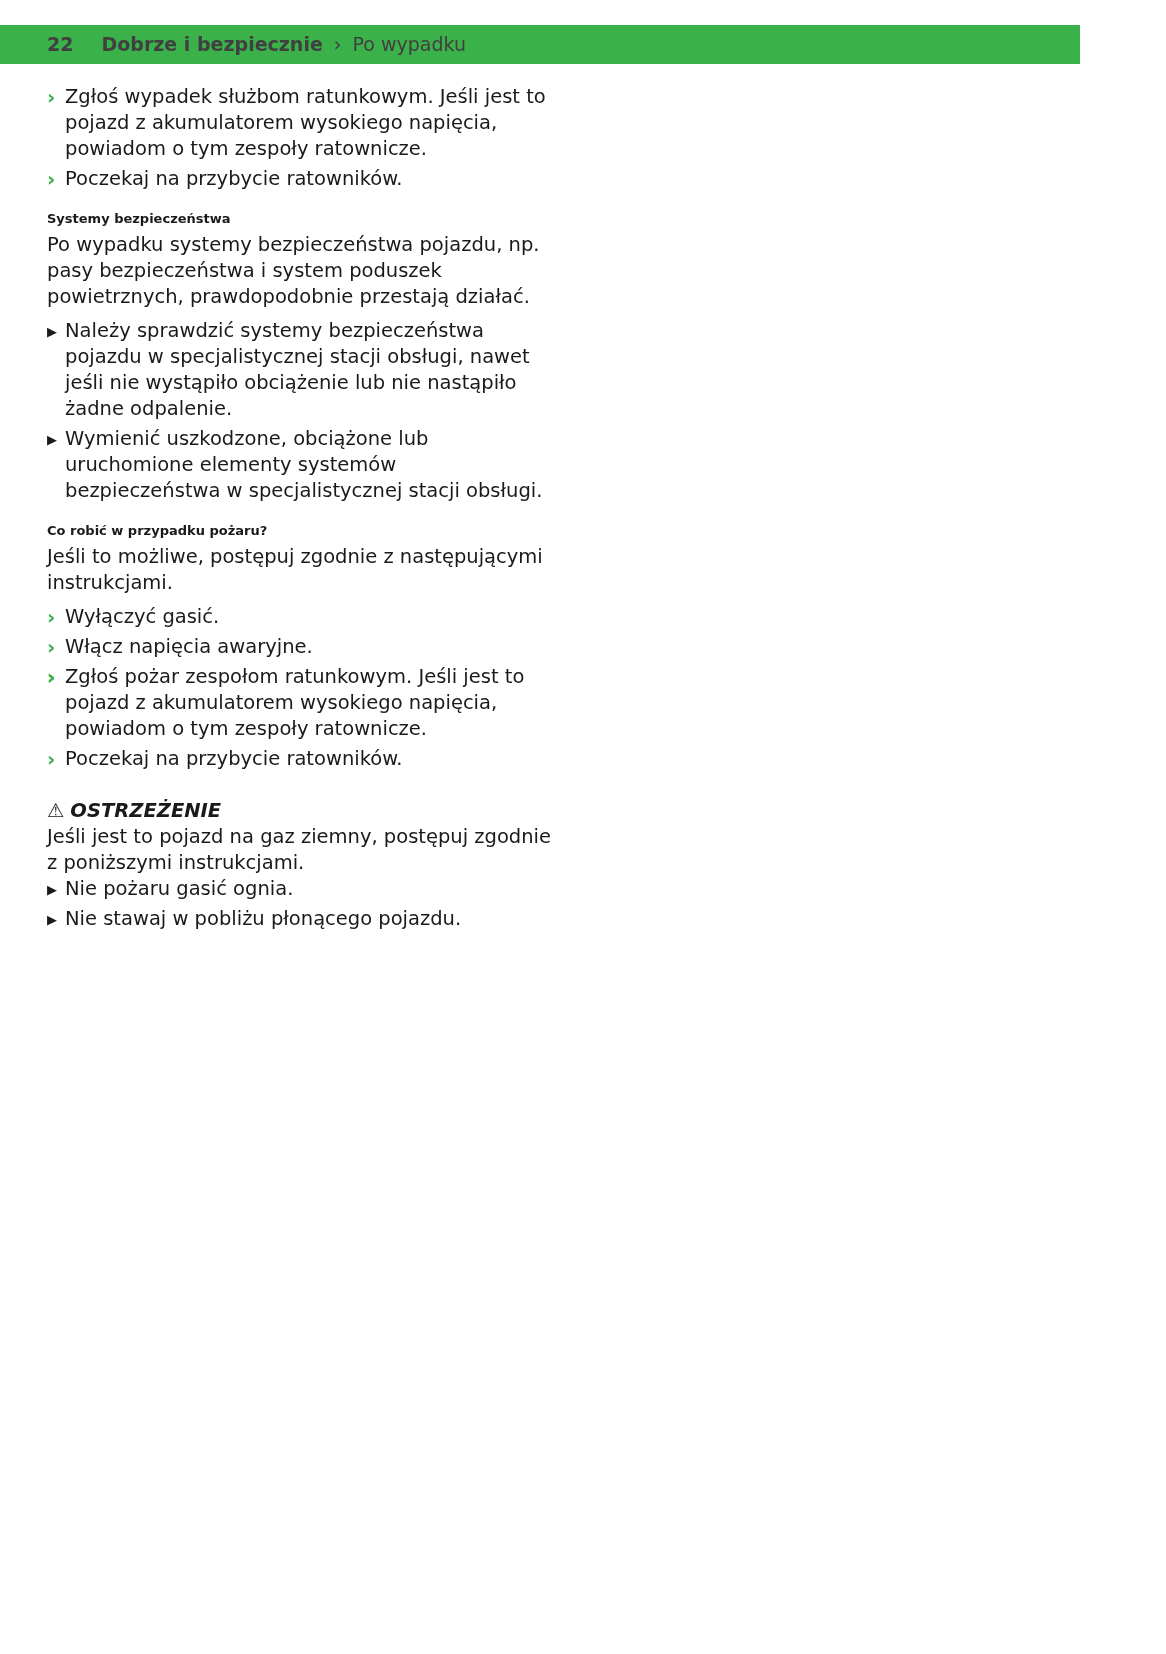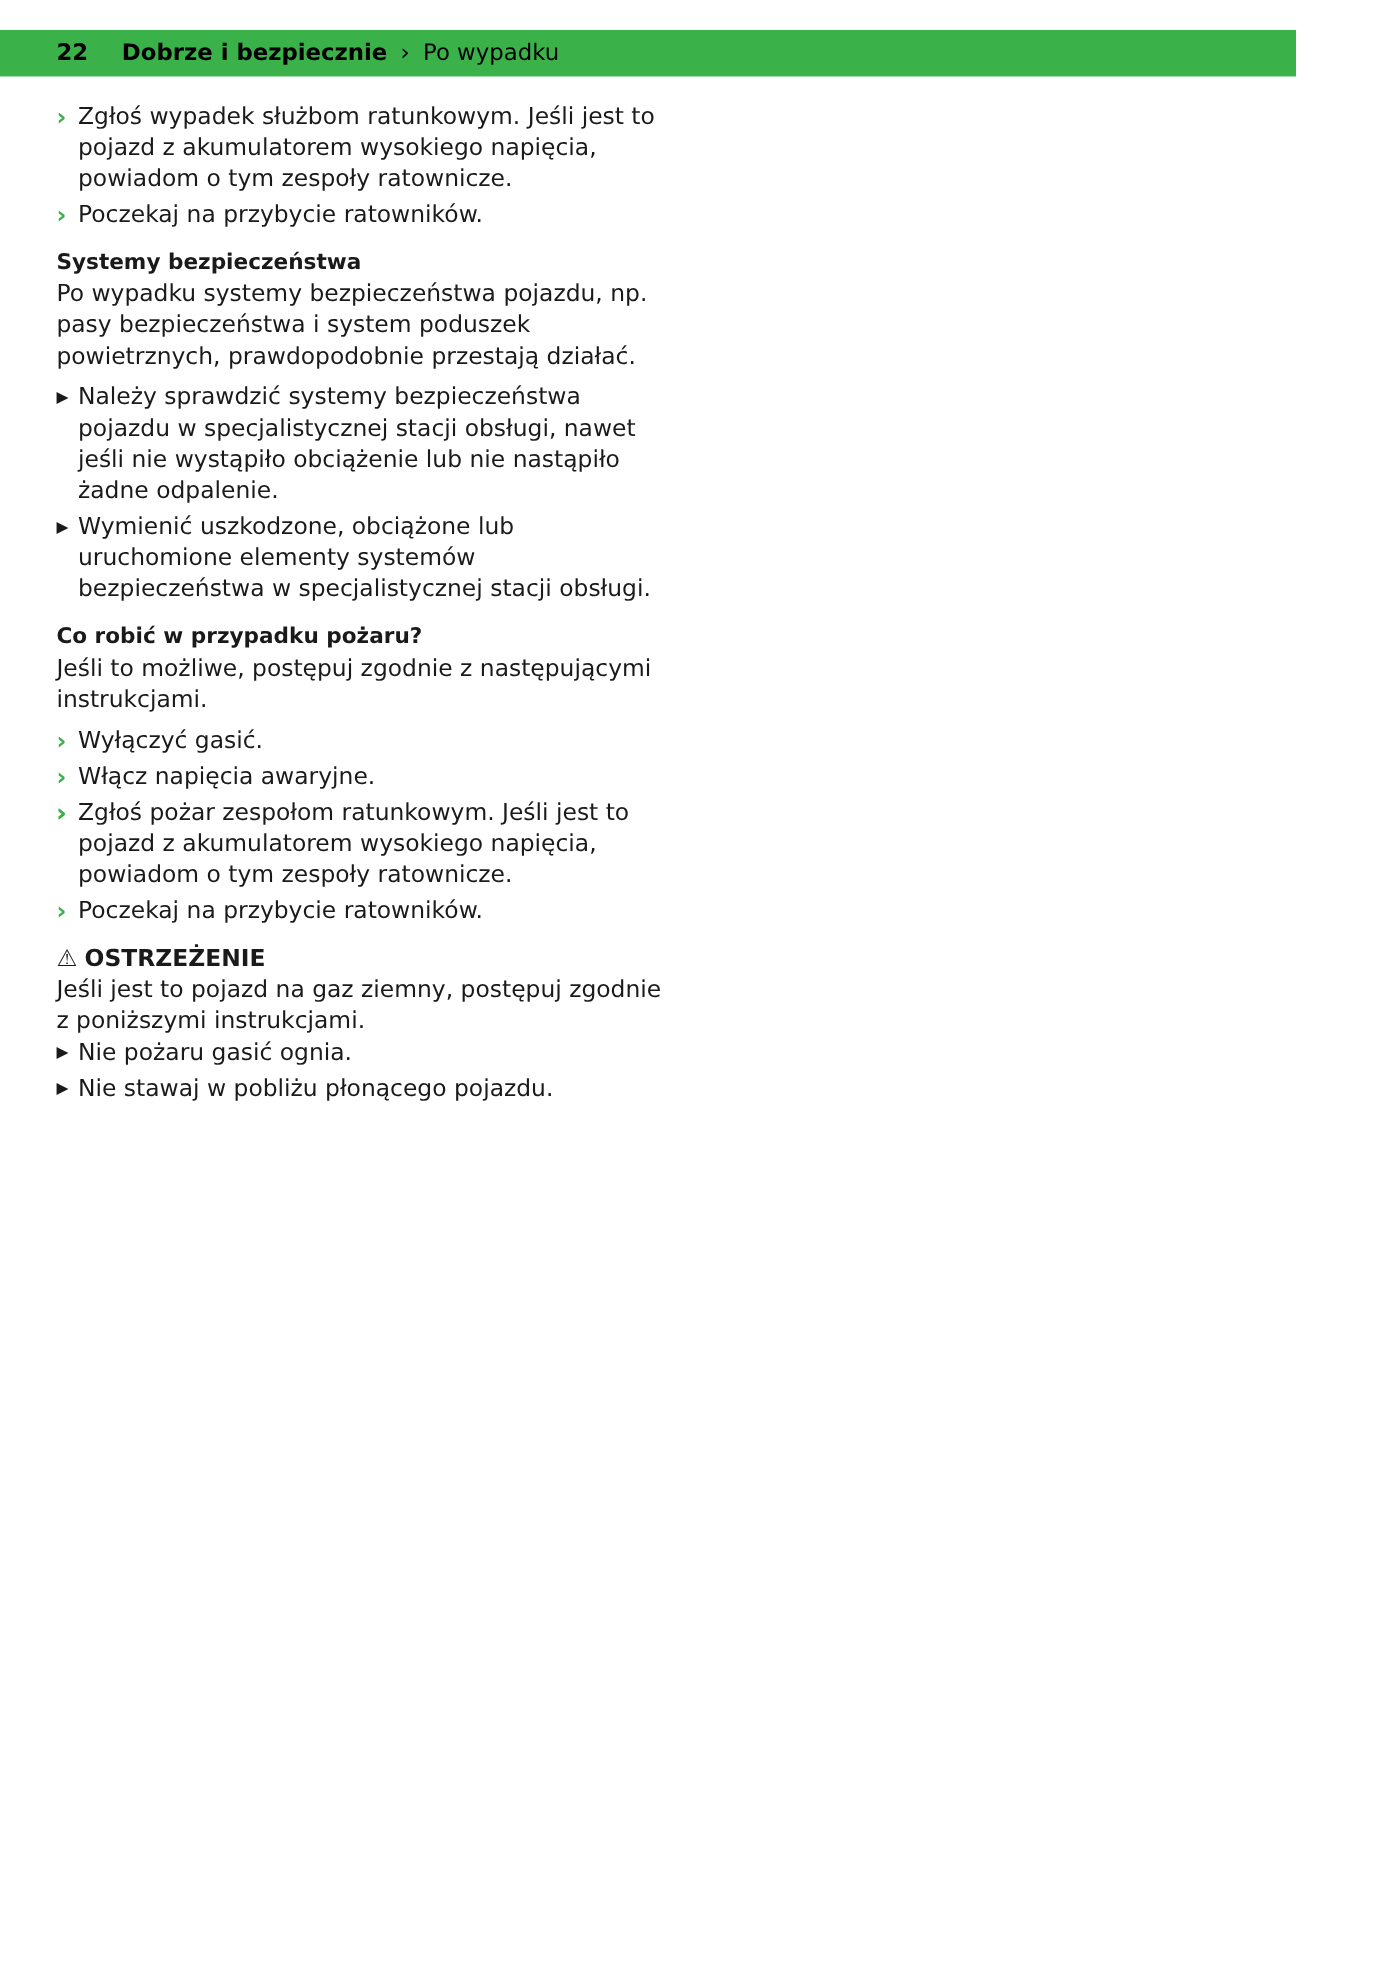--- a/index.html
+++ b/index.html
@@ -2,33 +2,33 @@
 <html><head>
 <meta charset="utf-8">
 <style>
   html, body { margin: 0; padding: 0; background: #ffffff; }
   body { width: 1166px; height: 1654px; position: relative; overflow: hidden;
          font-family: "DejaVu Sans", "Liberation Sans", sans-serif; color: #1a1a1a; }
   .header { position: absolute; left: 0; top: 25px; width: 1080px; height: 39px; }
   .header-bar { position: absolute; left: 0; top: 0; width: 1080px; height: 39px; background: #3bb14a;
                 clip-path: polygon(0 0, 1080px 0, 1098px 19.5px, 1080px 39px, 0 39px); }
   .header-text { position: absolute; left: 47px; top: 0; height: 39px; line-height: 39px;
-                 color: #000000; font-size: 19px; white-space: nowrap; }
+                 color: #404040; font-size: 19px; white-space: nowrap; }
   .page-num { font-weight: bold; margin-right: 22px; }
   .crumb-main { font-weight: bold; }
   .crumb-sep { margin: 0 5px; }
   .crumb-sub { font-weight: normal; }
   .content { position: absolute; left: 47px; top: 84px; width: 510px; font-size: 19.5px; line-height: 26px; }
   .item { position: relative; padding-left: 18px; margin-bottom: 4px; }
   .bullet { position: absolute; left: 0; top: 0; }
   .chev { color: #3bb14a; font-weight: bold; font-size: 20px; }
   .tri { color: #1a1a1a; font-size: 13px; top: 1px; }
-  h3 { font-size: 18px; font-weight: bold; margin: 14px 0 0 0; line-height: 26px; }
+  h3 { font-size: 13px; font-weight: bold; margin: 14px 0 0 0; line-height: 26px; }
   p { margin: 0 0 8px 0; }
-  .warn-title { font-weight: bold; margin-top: 14px; line-height: 26px; }
+  .warn-title { font-weight: bold; margin-top: 26px; line-height: 26px; font-style: italic; }
   .warn-icon { font-weight: normal; margin-right: 6px; }
 </style>
 </head>
 <body>
 
 <div class="header">
   <div class="header-bar"></div>
   <div class="header-text">
     <span class="page-num">22</span>
     <span class="crumb-main">Dobrze i bezpiecznie</span>

